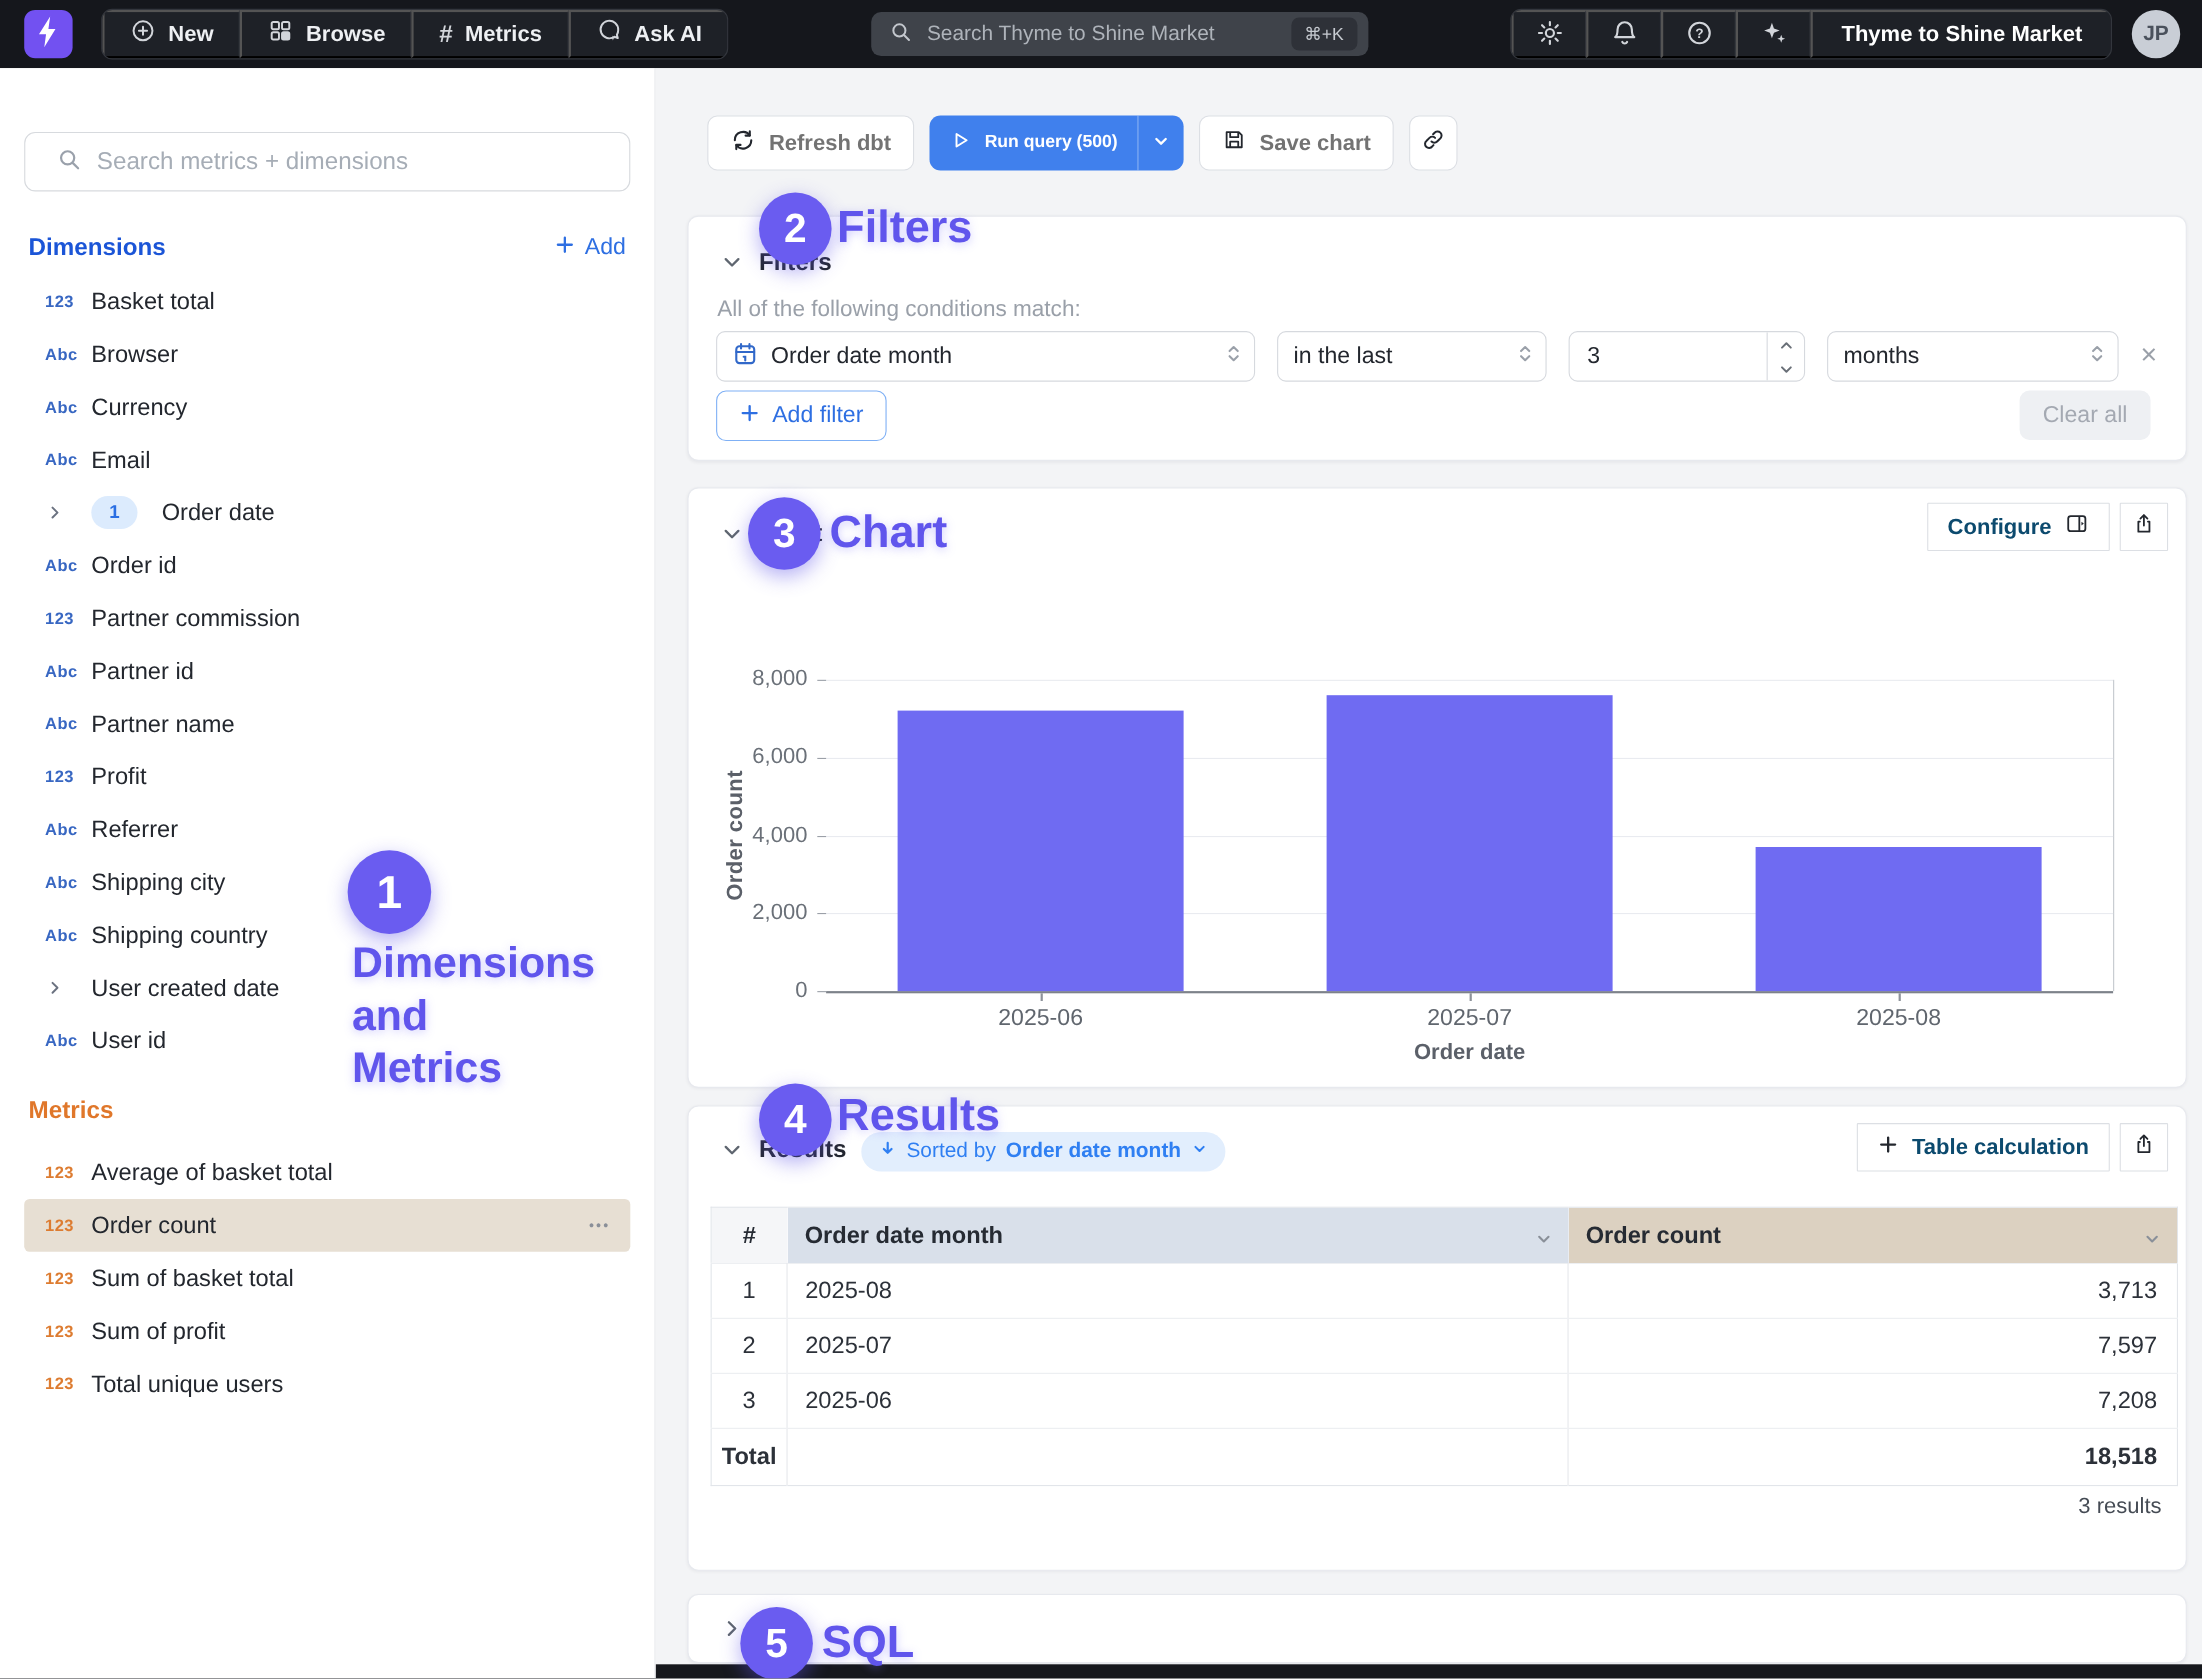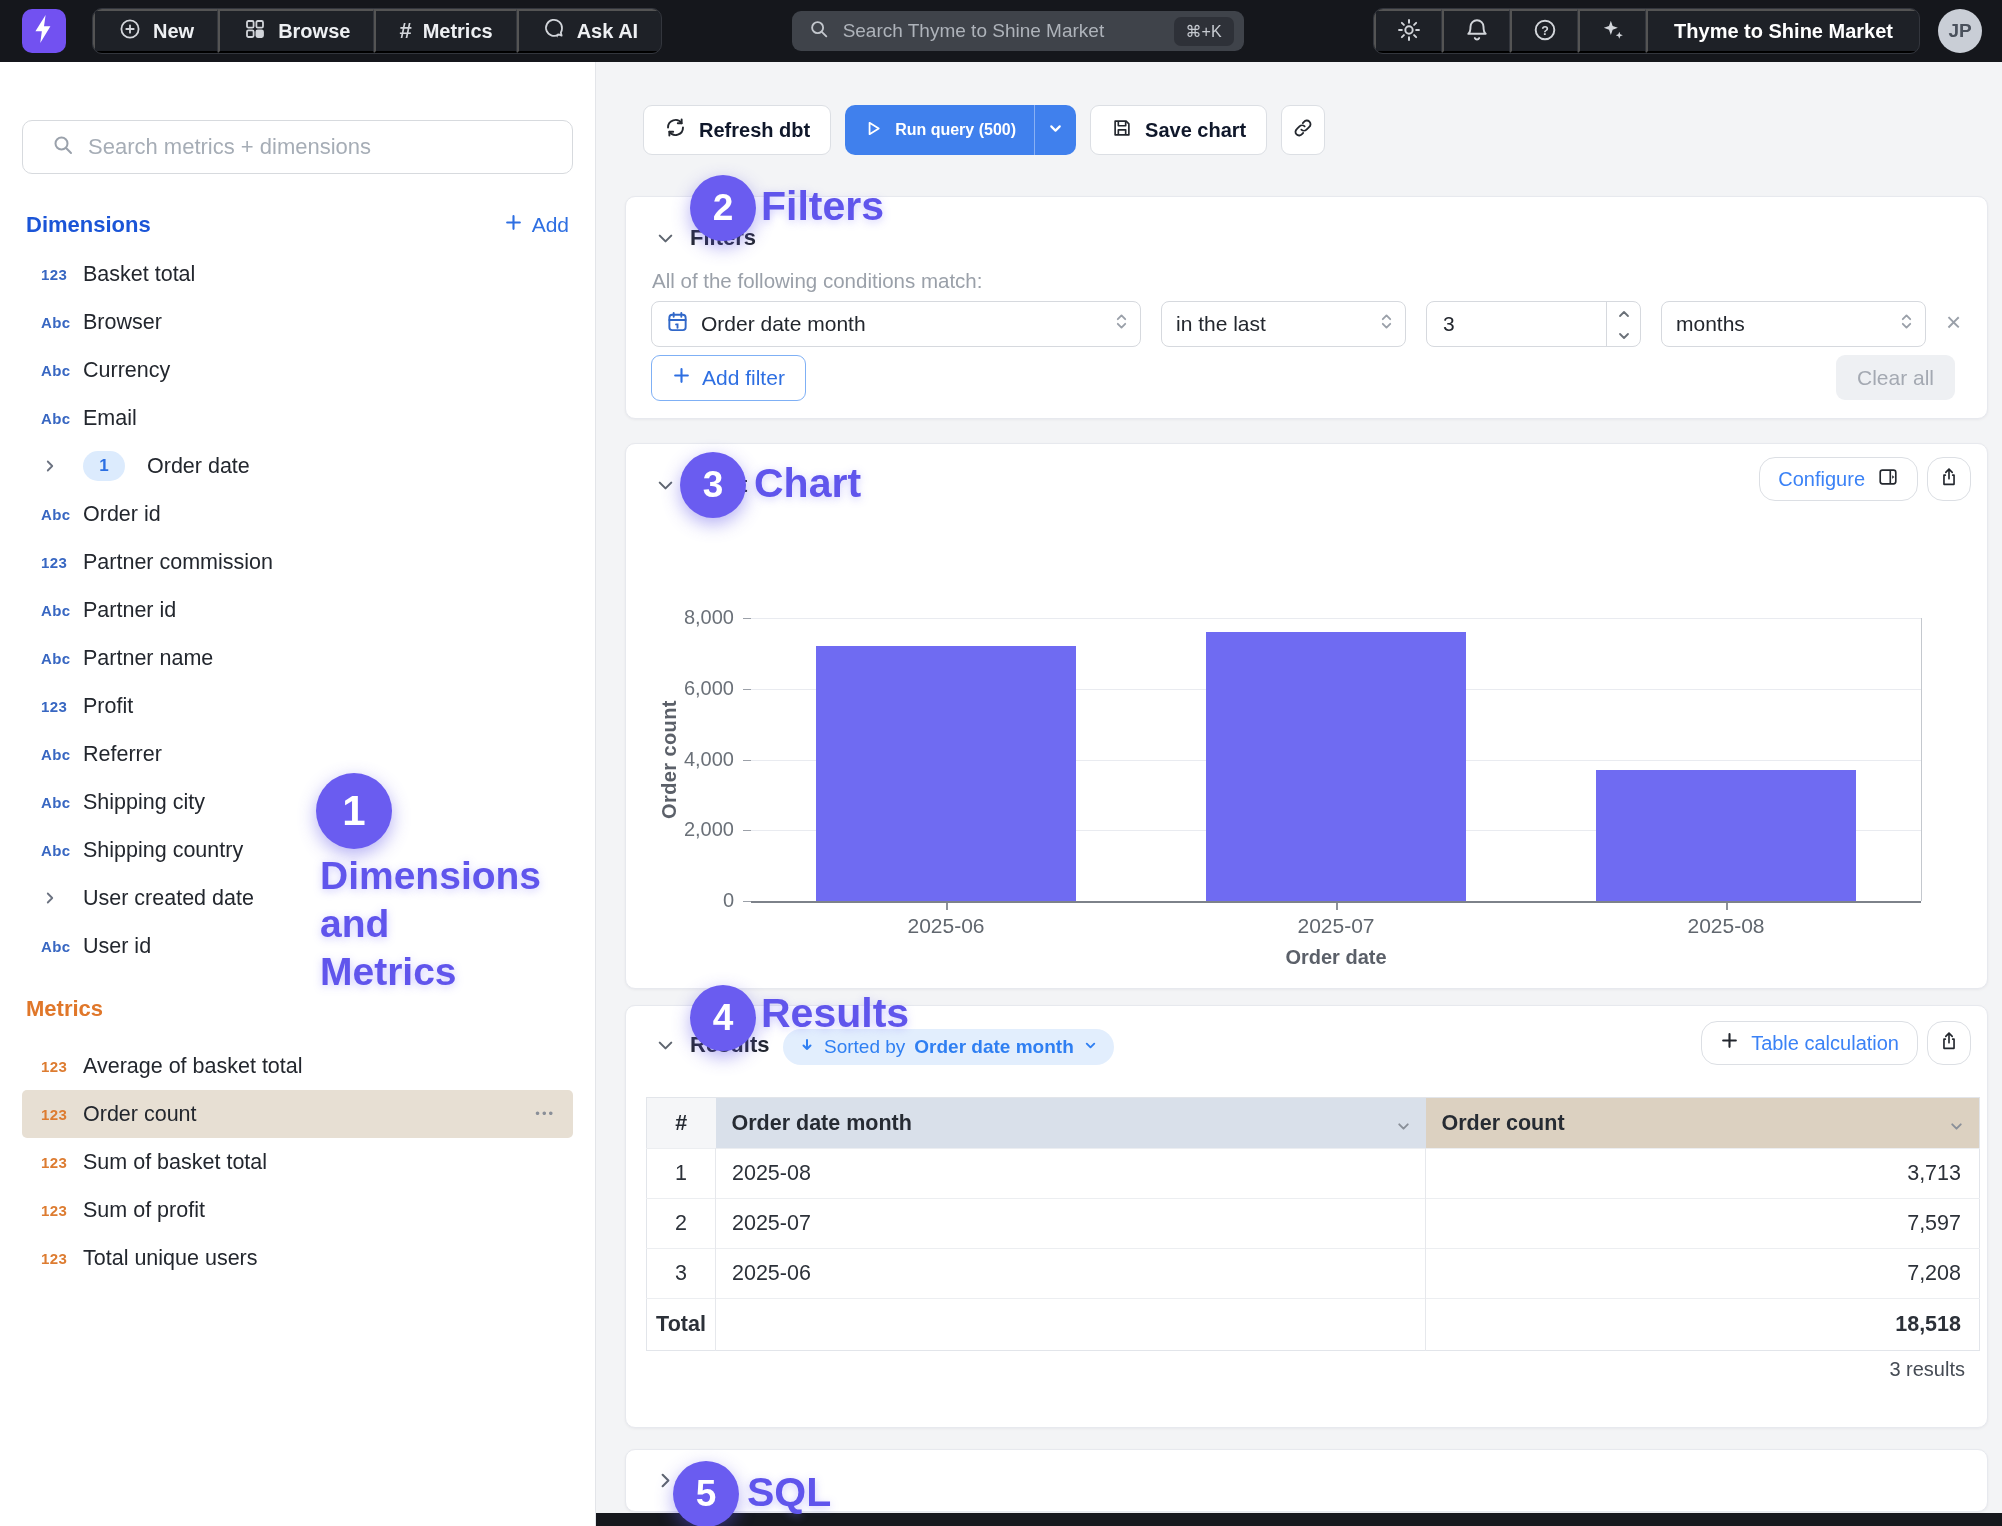--- a/index.html
+++ b/index.html
@@ -43,21 +43,21 @@
   .f-icon.blue{color:#3867c2}
   .f-icon.orange{color:#dd7c31}
   .f-chev{width:42px;display:flex;align-items:center;flex-shrink:0}
   .f-label{font-size:21.5px;color:#23272e;white-space:nowrap}
   .badge-1{width:42px;height:30px;border-radius:15px;background:#dcebfd;color:#2b6fe3;font-size:17px;font-weight:700;display:flex;align-items:center;justify-content:center;margin-right:22px;flex-shrink:0}
   .row-dots{position:absolute;right:18px;color:#8a8f98;font-size:24px;letter-spacing:2px;line-height:10px}
 
   
   .main{flex:1;background:#f3f4f6;padding:0 14px 0 29px;position:relative;overflow:hidden}
   .toolbar{margin-top:43px;height:50px;display:flex;align-items:center;gap:14px;padding-left:18px}
-  .btn{background:#fff;border:1px solid #dcdfe4;border-radius:9px;height:50px;display:flex;align-items:center;gap:12px;padding:0 20px;font-size:20px;font-weight:700;color:#0f172a;cursor:pointer;font-family:inherit}
+  .btn{background:#fff;border:1px solid #dcdfe4;border-radius:9px;height:50px;display:flex;align-items:center;gap:12px;padding:0 20px;font-size:20px;font-weight:700;color:#737373;cursor:pointer;font-family:inherit}
   .btn.icon-only{width:44px;padding:0;justify-content:center}
   .tz-select{margin-left:auto;width:256px;height:50px;background:#eceef1;border-radius:9px;color:#a4a9b2;font-size:21px;display:flex;align-items:center;justify-content:space-between;padding:0 14px 0 18px;cursor:default}
   .run-split{height:50px;background:#4080ed;border-radius:10px;display:flex;color:#fff;overflow:hidden;cursor:pointer}
   .run-main{display:flex;align-items:center;gap:11px;padding:0 18px;font-size:16px;font-weight:700}
   .run-caret{width:42px;display:flex;align-items:center;justify-content:center;border-left:1px solid rgba(255,255,255,.38)}
 
   .card{background:#fff;border-radius:10px;border:1px solid #e7e9ee;box-shadow:0 1px 3px rgba(20,24,40,.05);position:relative}
   .card-filters{margin-top:41px;height:223px}
   .card-chart{margin-top:24px;height:546px}
   .card-results{margin-top:16px;height:423px}
@@ -74,21 +74,21 @@
   .sel-unit{left:1035px;width:265px}
   .num-input{position:absolute;left:800px;top:104px;width:215px;height:46px;border:1px solid #d6d9de;border-radius:8px;background:#fff;display:flex;overflow:hidden}
   .num-val{flex:1;display:flex;align-items:center;padding-left:16px;font-size:21px}
   .num-spin{width:34px;border-left:1px solid #d6d9de;display:flex;flex-direction:column}
   .num-spin button{flex:1;border:none;background:none;display:flex;align-items:center;justify-content:center;cursor:pointer}
   .x-btn{position:absolute;left:1320px;top:110px;background:none;border:none;font-size:26px;color:#9aa0a9;cursor:pointer}
   .add-filter{position:absolute;left:25px;top:158px;height:46px;padding:0 20px;border:1.5px solid #7fb0f5;color:#2e6fe2;border-radius:9px;font-size:21px;display:flex;align-items:center;gap:11px;background:#fff;cursor:pointer;font-family:inherit}
   .clear-all{position:absolute;right:32px;top:158px;height:45px;padding:0 21px;background:#eef0f3;color:#a4a9b2;border:none;border-radius:9px;font-size:21px;display:flex;align-items:center;cursor:pointer;font-family:inherit}
 
   
-  .btn-sm{position:absolute;height:44px;background:#fff;border:1px solid #dcdfe4;border-radius:16px;display:flex;align-items:center;gap:12px;padding:0 18px;font-size:20px;font-weight:400;color:#3b82f6;cursor:pointer;font-family:inherit}
+  .btn-sm{position:absolute;height:44px;background:#fff;border:1px solid #dcdfe4;border-radius:1px;display:flex;align-items:center;gap:12px;padding:0 18px;font-size:20px;font-weight:700;color:#0c4a6e;cursor:pointer;font-family:inherit}
   .chart-plot{position:absolute;inset:0}
   .gl{position:absolute;left:125px;width:1170px;height:1px;background:#e9ebf0}
   .gl.axis{background:#7d828a;height:2px}
   .ydash{position:absolute;left:117px;width:8px;height:1px;background:#9ba0a8}
   .ytick{position:absolute;left:4px;width:104px;text-align:right;font-size:20px;color:#6a7078}
   .plot-right{position:absolute;left:1295px;top:174px;height:283px;width:1px;background:#c4c8ce}
   .bar{position:absolute;width:260px;background:#6f6bf2}
   .xt{position:absolute;width:1.5px;height:7px;background:#8d929a;top:459px}
   .xl{position:absolute;top:470px;width:260px;text-align:center;font-size:21px;color:#60666e}
   .y-title{position:absolute;left:-37px;top:304px;width:160px;text-align:center;transform:rotate(-90deg);font-size:20px;font-weight:700;color:#5b6069;letter-spacing:.4px}

